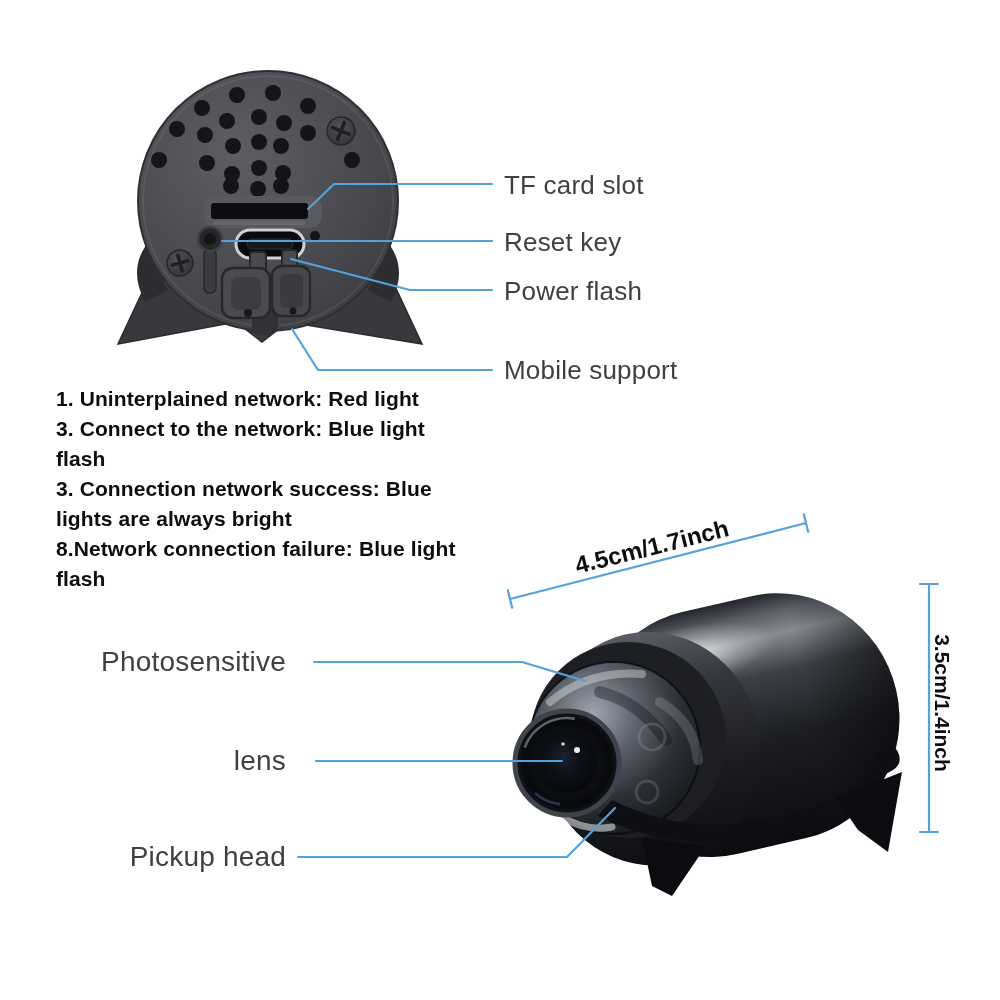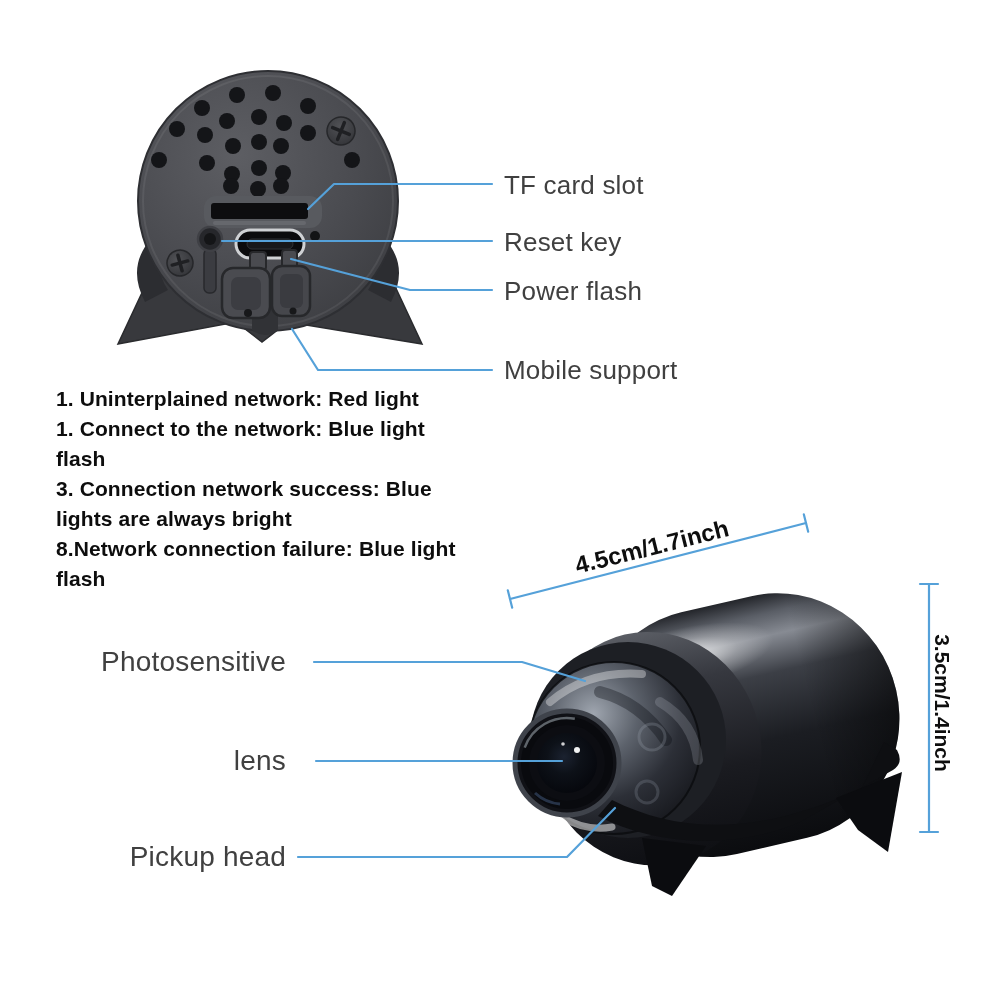--- a/index.html
+++ b/index.html
@@ -215,21 +215,21 @@
     </g>
   </svg>
 
   <div class="label" style="left:504px;top:170px;">TF card slot</div>
   <div class="label" style="left:504px;top:227px;text-align:center;">Reset key</div>
   <div class="label" style="left:504px;top:276px;">Power flash</div>
   <div class="label" style="left:504px;top:355px;">Mobile support</div>
 
   <div class="instructions">
     <div>1. Uninterplained network: Red light</div>
-    <div>1. Connect to the network: Blue light</div>
+    <div>3. Connect to the network: Blue light</div>
     <div>flash</div>
     <div>3. Connection network success: Blue</div>
     <div>lights are always bright</div>
     <div>8.Network connection failure: Blue light</div>
     <div>flash</div>
   </div>
 
   <div class="label label-lg right-align" style="left:40px;top:646px;width:246px;">Photosensitive</div>
   <div class="label label-lg right-align" style="left:40px;top:841px;width:246px;">Pickup head</div>
   <div class="label label-lg right-align" style="left:40px;top:745px;width:246px;">lens</div>

